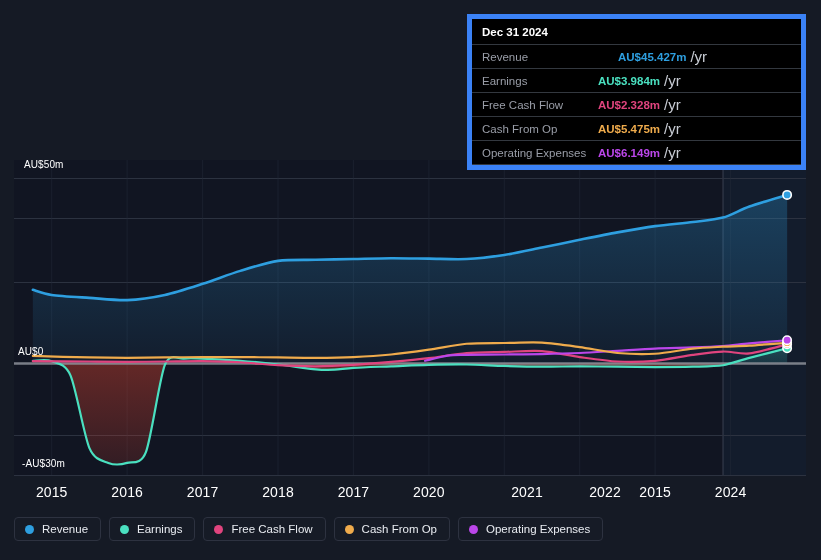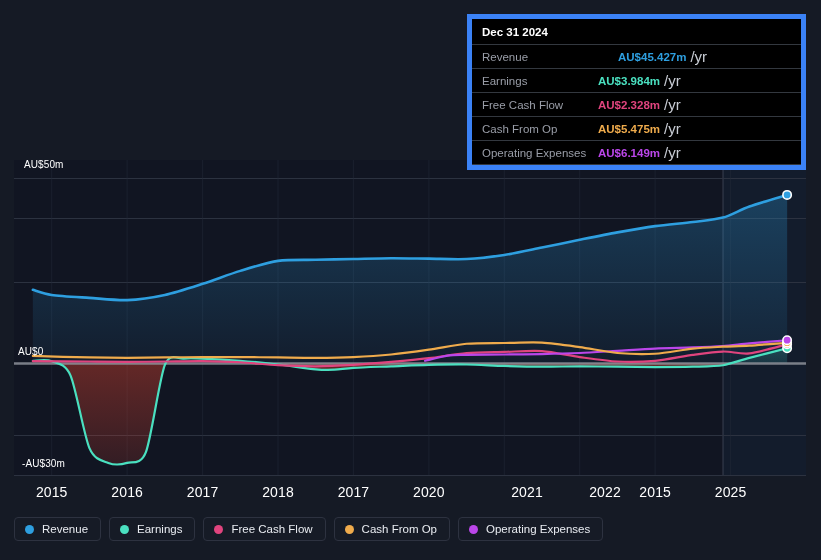--- a/index.html
+++ b/index.html
@@ -201,21 +201,21 @@
       <div class="y-axis-label" style="top: 458px; left: 22px;">-AU$30m</div>
       <div class="x-axis-label" style="top: 484px; left: 26.7143px; width: 50px;">2015</div>
       <div class="x-axis-label" style="top: 484px; left: 102.143px; width: 50px;">2016</div>
       <div class="x-axis-label" style="top: 484px; left: 177.571px; width: 50px;">2017</div>
       <div class="x-axis-label" style="top: 484px; left: 253px; width: 50px;">2018</div>
       <div class="x-axis-label" style="top: 484px; left: 328.429px; width: 50px;">2017</div>
       <div class="x-axis-label" style="top: 484px; left: 403.857px; width: 50px;">2020</div>
       <div class="x-axis-label" style="top: 484px; left: 502px; width: 50px;">2021</div>
       <div class="x-axis-label" style="top: 484px; left: 580px; width: 50px;">2022</div>
       <div class="x-axis-label" style="top: 484px; left: 630.143px; width: 50px;">2015</div>
-      <div class="x-axis-label" style="top: 484px; left: 705.571px; width: 50px;">2025</div>
+      <div class="x-axis-label" style="top: 484px; left: 705.571px; width: 50px;">2024</div>
     </div>
 
   <div id="tooltip">
     <div id="tooltip-title">Dec 31 2024</div>
     <div id="tooltip-rows">
         <div class="tt-row">
           <div class="tt-label">Revenue</div>
           <div class="tt-value" style="color: rgb(46, 159, 224); margin-left: 20px;">AU$45.427m</div>
           <div class="tt-unit">/yr</div>
         </div>

